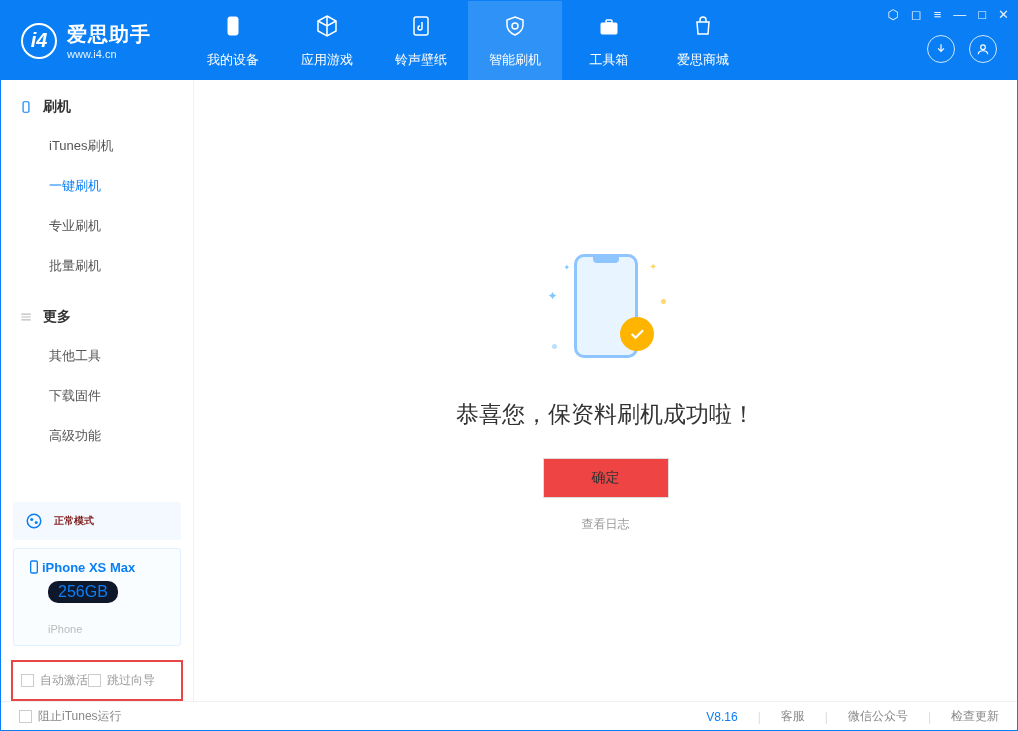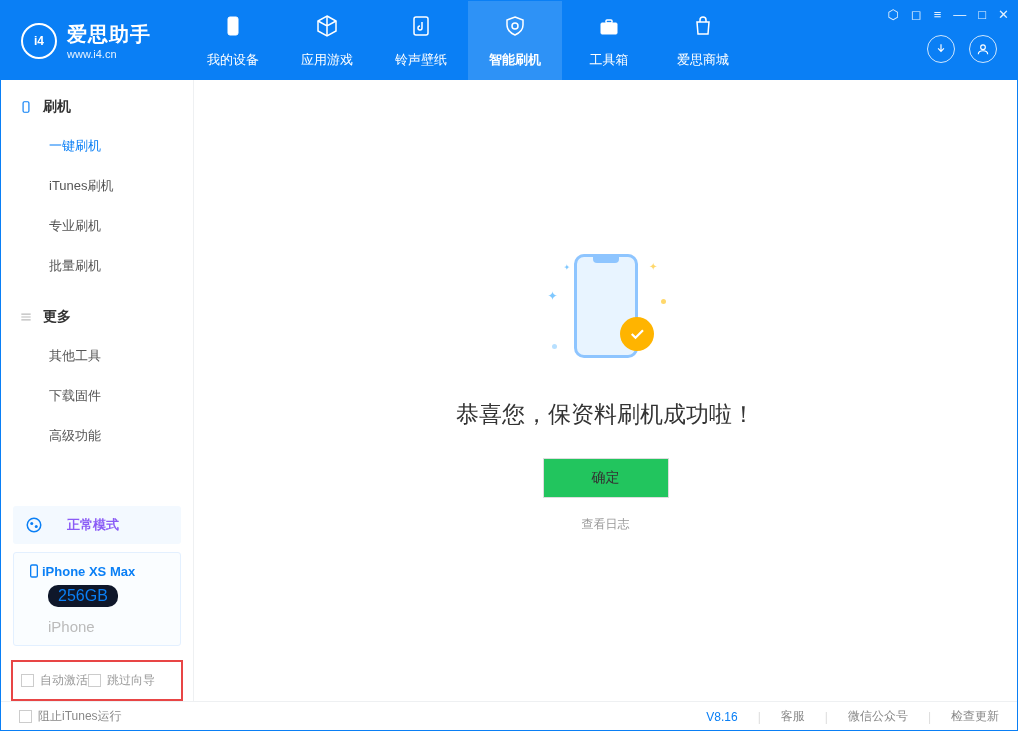--- a/index.html
+++ b/index.html
@@ -1,66 +1,66 @@
 <!DOCTYPE html>
 <html><head>
 <meta charset="utf-8">
 <style>
 * { margin: 0; padding: 0; box-sizing: border-box; font-family: "Microsoft YaHei", sans-serif; }
 body { background: #fff; width: 1018px; height: 731px; overflow: hidden; border: 1px solid #0a7ff5; }
 .header { height: 79px; background: linear-gradient(to right, #0a7ff5, #0a7ff5); display: flex; align-items: center; position: relative; }
 .logo { display: flex; align-items: center; padding: 0 20px; color: #fff; }
-.logo-icon { width: 36px; height: 36px; border: 2px solid #fff; border-radius: 50%; display: flex; align-items: center; justify-content: center; font-weight: bold; font-size: 12px; margin-right: 10px; }
+.logo-icon { width: 36px; height: 36px; border: 2px solid #fff; border-radius: 50%; display: flex; align-items: center; justify-content: center; font-weight: bold; font-size: 20px; margin-right: 10px; font-style: italic; }
 .logo-text { display: flex; flex-direction: column; }
 .logo-title { font-size: 20px; font-weight: bold; letter-spacing: 1px; }
 .logo-sub { font-size: 11px; opacity: 0.9; }
 .nav { display: flex; height: 100%; margin-left: 15px; }
 .nav-item { width: 94px; display: flex; flex-direction: column; align-items: center; justify-content: center; color: #fff; font-size: 13px; cursor: pointer; gap: 12px; }
-.nav-item.active { background: rgba(255,255,255,0.15); font-weight: bold; }
+.nav-item.active { background: rgba(255,255,255,0.15); }
 .nav-icon { width: 26px; height: 26px; display: flex; align-items: center; justify-content: center; }
 .nav-icon svg { width: 24px; height: 24px; fill: #fff; stroke: #fff; }
 .window-controls { position: absolute; top: 6px; right: 8px; display: flex; gap: 12px; color: #fff; font-size: 13px; }
 .window-controls span { cursor: pointer; opacity: 0.9; }
 .header-right { position: absolute; right: 20px; top: 34px; display: flex; gap: 14px; }
 .circle-btn { width: 28px; height: 28px; border: 1.5px solid rgba(255,255,255,0.8); border-radius: 50%; display: flex; align-items: center; justify-content: center; cursor: pointer; }
 .circle-btn svg { width: 14px; height: 14px; stroke: #fff; fill: none; stroke-width: 2; }
 .body { display: flex; height: 621px; }
 .sidebar { width: 193px; border-right: 1px solid #eef0f2; display: flex; flex-direction: column; }
 .side-section { padding: 18px 0 4px 0; }
 .side-header { display: flex; align-items: center; padding: 0 18px 10px 18px; font-size: 14px; font-weight: bold; color: #333; gap: 10px; }
 .side-header svg { width: 14px; height: 14px; }
 .side-item { padding: 11px 0 11px 48px; font-size: 13px; color: #555; cursor: pointer; }
 .side-item.active { color: #0a7ff5; }
 .side-spacer { flex: 1; }
-.status-box { margin: 8px 12px; background: #f3f9ff; border-radius: 3px; padding: 10px 12px; display: flex; align-items: center; gap: 24px; font-size: 13px; color: #8b5cf6; font-weight: bold; }
+.status-box { margin: 8px 12px; background: #f3f9ff; border-radius: 3px; padding: 10px 12px; display: flex; align-items: center; gap: 11px; font-size: 10px; color: #7f1d1d; font-weight: bold; }
 .status-box svg { width: 18px; height: 18px; }
 .device-box { margin: 0 12px 8px 12px; border: 1px solid #e3f0ff; background: #fafdff; border-radius: 3px; padding: 10px 12px; }
 .device-row1 { display: flex; align-items: center; gap: 0; }
 .device-row1 svg { width: 16px; height: 16px; }
 .device-name { font-size: 13px; font-weight: bold; color: #0a7ff5; }
 .device-badge { display: inline-block; background: #0f172a; color: #0a7ff5; font-size: 16px; padding: 2px 10px; border-radius: 10px; margin-top: 6px; margin-left: 22px; }
-.device-sub { font-size: 15px; color: #bbb; margin-top: 11px; margin-left: 22px; }
+.device-sub { font-size: 11px; color: #bbb; margin-top: 20px; margin-left: 22px; }
 .checkbox-row { border: 2px solid #e84545; margin: 6px 10px 0 10px; padding: 10px 8px; display: flex; }
 .cb-item { display: flex; align-items: center; gap: 6px; font-size: 12px; color: #999; }
 .cb { width: 13px; height: 13px; border: 1px solid #ccc; background: #fff; }
 .main { flex: 1; display: flex; flex-direction: column; align-items: center; justify-content: center; position: relative; }
 .phone-illust { position: relative; width: 120px; height: 120px; margin-bottom: 30px; }
 .phone-body { position: absolute; left: 28px; top: 5px; width: 64px; height: 104px; border: 3px solid #8ec5ff; border-radius: 10px; background: #e8f4ff; }
 .phone-notch { position: absolute; top: 0; left: 50%; transform: translateX(-50%); width: 26px; height: 6px; background: #8ec5ff; border-radius: 0 0 4px 4px; }
 .check-badge { position: absolute; right: 12px; bottom: 18px; width: 34px; height: 34px; background: #ffb400; border-radius: 50%; display: flex; align-items: center; justify-content: center; }
 .check-badge svg { width: 18px; height: 18px; stroke: #fff; stroke-width: 3; fill: none; }
 .sparkle { position: absolute; color: #7fc8ff; font-size: 12px; }
 .sparkle.s1 { left: 2px; top: 40px; }
 .sparkle.s2 { right: 8px; top: 12px; font-size: 10px; color: #ffd86b; }
 .sparkle.s3 { left: 18px; top: 14px; font-size: 8px; }
 .dot { position: absolute; width: 5px; height: 5px; border-radius: 50%; }
 .dot.d1 { background: #ffd86b; right: 0; top: 50px; }
 .dot.d2 { background: #b8e0ff; left: 6px; bottom: 20px; }
 .success-text { font-size: 23px; color: #333; font-weight: 500; margin-bottom: 28px; }
-.ok-btn { border: 1px solid #ddd; background: #22c55e; padding: 10px 48px; font-size: 14px; color: #333; cursor: pointer; margin-bottom: 18px; }
+.ok-btn { border: 1px solid #ddd; background: #ef4444; padding: 10px 48px; font-size: 14px; color: #333; cursor: pointer; margin-bottom: 18px; }
 .log-link { font-size: 12px; color: #999; cursor: pointer; }
 .footer { height: 30px; border-top: 1px solid #eef0f2; display: flex; align-items: center; padding: 0 18px; font-size: 12px; color: #999; }
 .footer .cb-item { color: #888; }
 .footer-right { margin-left: auto; display: flex; align-items: center; gap: 20px; }
 .footer-right .divider { color: #ddd; }
 .footer-link { color: #888; cursor: pointer; }
 .version { color: #0a7ff5; }
 </style>
 </head>
 <body>
@@ -153,22 +153,22 @@
 
 <div class="body">
   <div class="sidebar">
     <div class="side-section">
       <div class="side-header">
         <svg viewBox="0 0 24 24">
             <rect x="7" y="3" width="10" height="18" rx="2" fill="none" stroke="#0a7ff5" stroke-width="2"></rect>
           </svg>
         <span>刷机</span>
       </div>
+      <div class="side-item">iTunes刷机</div>
       <div class="side-item active">一键刷机</div>
-      <div class="side-item">iTunes刷机</div>
       <div class="side-item">专业刷机</div>
       <div class="side-item">批量刷机</div>
     </div>
     <div class="side-section">
       <div class="side-header">
         <svg viewBox="0 0 24 24">
             <path d="M4 7h16M4 12h16M4 17h16" stroke="#bbb" stroke-width="2"></path>
           </svg>
         <span>更多</span>
       </div>

